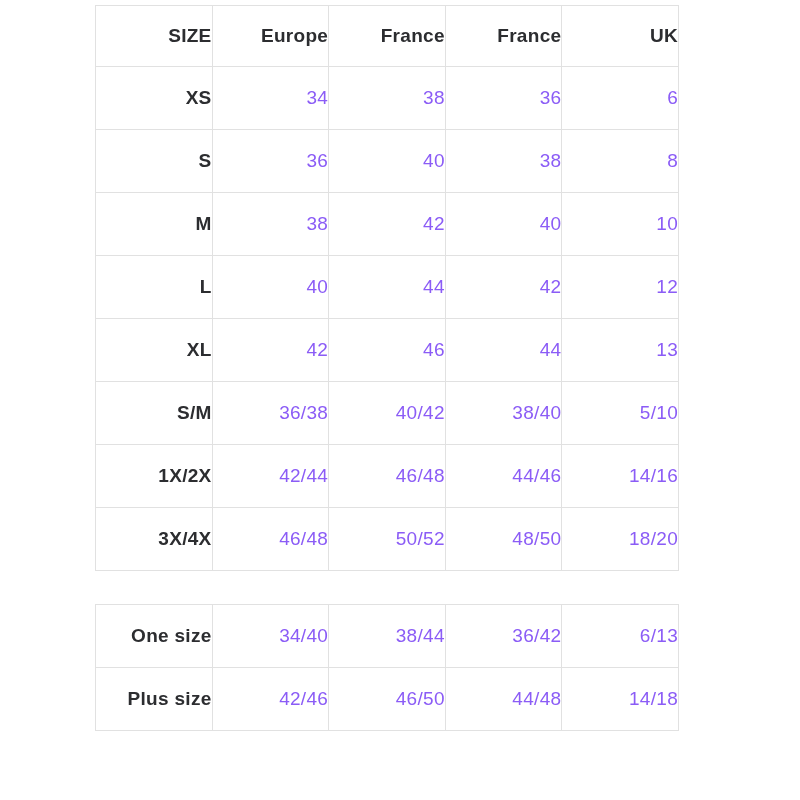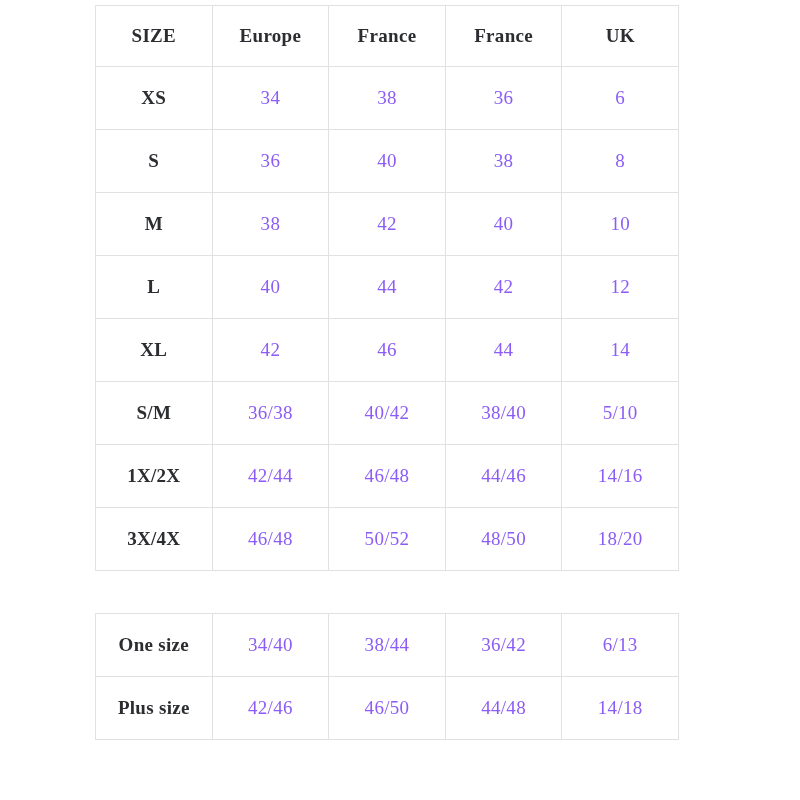--- a/index.html
+++ b/index.html
@@ -15,41 +15,40 @@
     width: 584px;
   }
   table.size-table {
     border-collapse: collapse;
     table-layout: fixed;
     width: 584px;
   }
   table.size-table th,
   table.size-table td {
     border: 1px solid #e1e1e1;
-    text-align: center;
+    text-align: right;
     vertical-align: middle;
     padding: 0;
     overflow: hidden;
-    font-family: Liberation Serif, serif;
   }
   table.size-table thead tr { height: 61px; }
   table.size-table tbody tr { height: 63px; }
   table.size-table th {
     font-size: 19px;
     font-weight: bold;
     color: #2c2d30;
     letter-spacing: 0.3px;
   }
   table.size-table td {
     font-size: 19px;
     font-weight: normal;
     color: #8b5cf6;
     letter-spacing: 0.3px;
   }
-  table.special-table { margin-top: 42px; }
+  table.special-table { margin-top: 33px; }
 </style>
 </head>
 <body>
 
 <div class="page">
 
   <table class="size-table main-table">
     <thead>
       <tr>
         <th>SIZE</th>
@@ -86,21 +85,21 @@
         <td>40</td>
         <td>44</td>
         <td>42</td>
         <td>12</td>
       </tr>
       <tr>
         <th>XL</th>
         <td>42</td>
         <td>46</td>
         <td>44</td>
-        <td>14</td>
+        <td>13</td>
       </tr>
       <tr>
         <th>S/M</th>
         <td>36/38</td>
         <td>40/42</td>
         <td>38/40</td>
         <td>5/10</td>
       </tr>
       <tr>
         <th>1X/2X</th>

